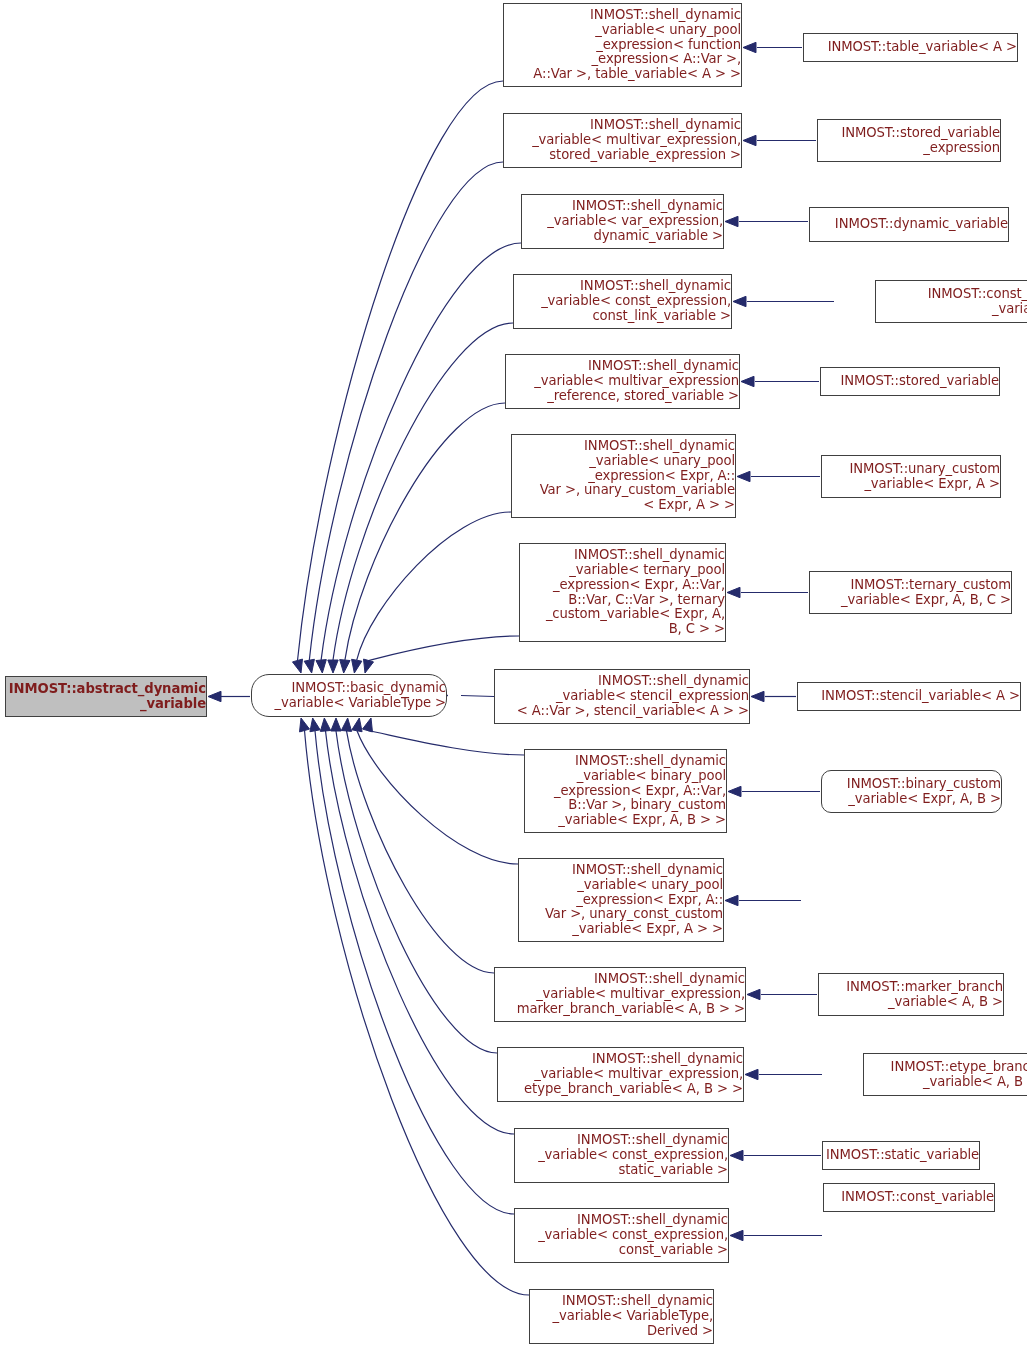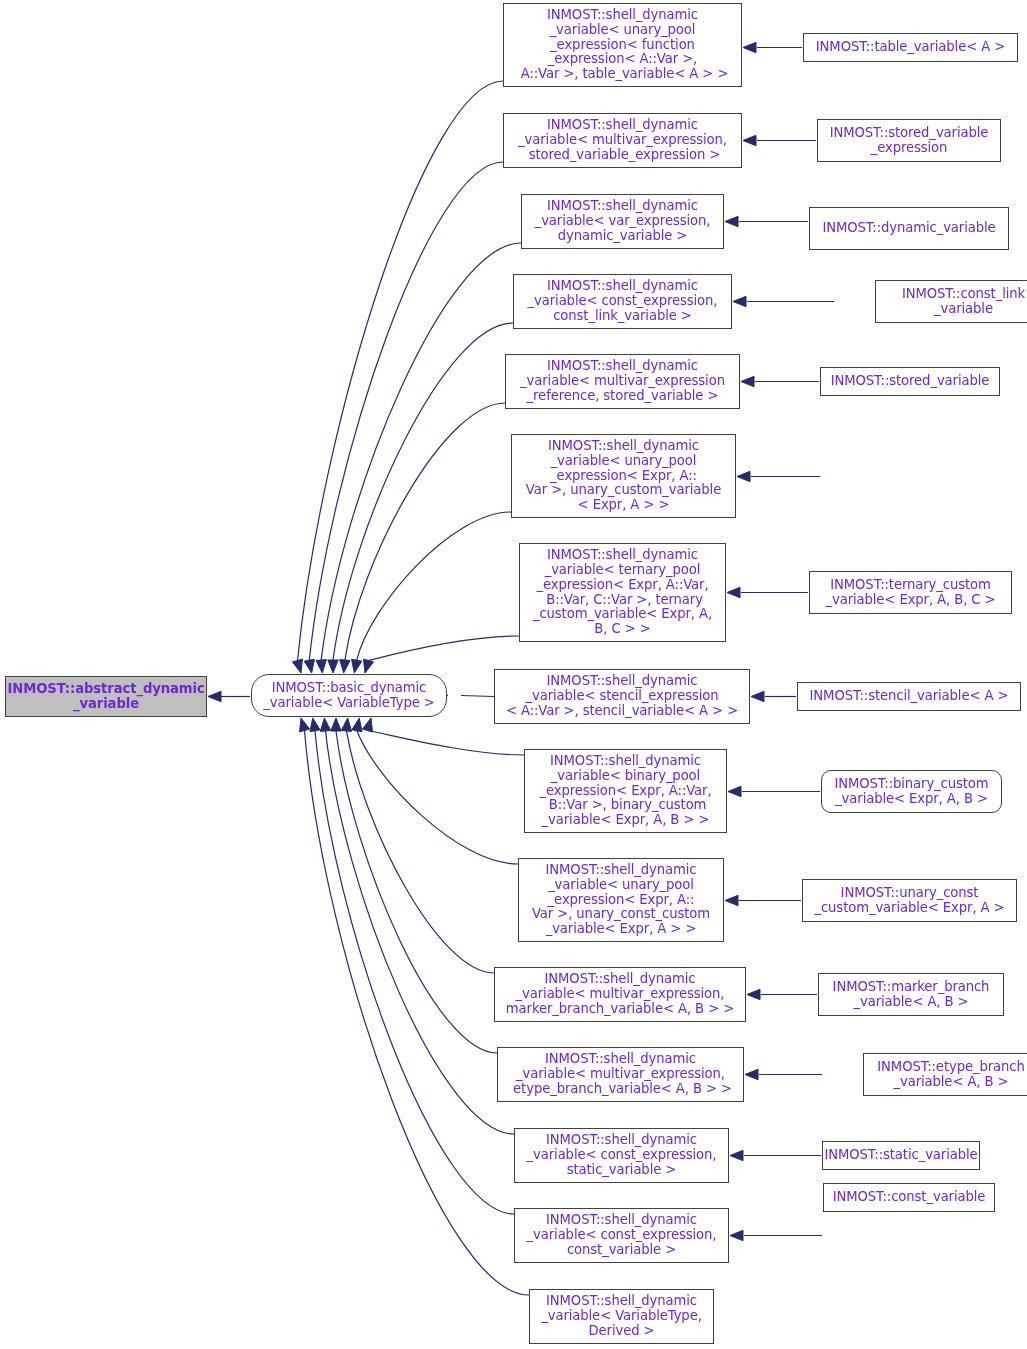--- a/index.html
+++ b/index.html
@@ -21,24 +21,24 @@
     top: 0;
     width: 1027px;
     height: 1349px;
     pointer-events: none;
   }
   .node {
     position: absolute;
     box-sizing: border-box;
     border: 1px solid #404040;
     background: #ffffff;
-    color: #6d28d9;
+    color: #7f1d1d;
     font-size: 13.2px;
     line-height: 14.9px;
-    text-align: center;
+    text-align: right;
     display: flex;
     align-items: center;
     justify-content: center;
     white-space: pre;
     letter-spacing: -0.1px;
     z-index: 5;
   }
   .node.root {
     background: #bfbfbf;
   }
@@ -169,30 +169,30 @@
 static_variable &gt;</span></div>
     <div class="node" style="left: 514px; top: 1208px; width: 215px; height: 55px;"><span class="lbl">INMOST::shell_dynamic
 _variable&lt; const_expression,
 const_variable &gt;</span></div>
     <div class="node" style="left: 529px; top: 1289px; width: 185px; height: 55px;"><span class="lbl">INMOST::shell_dynamic
 _variable&lt; VariableType,
 Derived &gt;</span></div>
     <div class="node" style="left: 803px; top: 33px; width: 215px; height: 29px;"><span class="lbl">INMOST::table_variable&lt; A &gt;</span></div>
     <div class="node" style="left: 817px; top: 119px; width: 184px; height: 43px;"><span class="lbl">INMOST::stored_variable
 _expression</span></div>
-    <div class="node" style="left: 809px; top: 207px; width: 200px; height: 43px;"><span class="lbl">INMOST::dynamic_variable</span></div>
+    <div class="node" style="left: 809px; top: 207px; width: 200px; height: 35px;"><span class="lbl">INMOST::dynamic_variable</span></div>
     <div class="node" style="left: 835px; top: 280px; width: 177px; height: 43px; margin-left: 40px;"><span class="lbl">INMOST::const_link
 _variable</span></div>
     <div class="node" style="left: 820px; top: 367px; width: 180px; height: 29px;"><span class="lbl">INMOST::stored_variable</span></div>
+    <div class="node" style="left: 821px; top: 455px; width: 180px; height: 43px;"><span class="lbl">INMOST::unary_custom
+_variable&lt; Expr, A &gt;</span></div>
     <div class="node" style="left: 809px; top: 571px; width: 203px; height: 43px;"><span class="lbl">INMOST::ternary_custom
 _variable&lt; Expr, A, B, C &gt;</span></div>
     <div class="node" style="left: 797px; top: 682px; width: 224px; height: 29px;"><span class="lbl">INMOST::stencil_variable&lt; A &gt;</span></div>
     <div class="node" style="left: 821px; top: 770px; width: 181px; height: 43px; border-radius: 10px;"><span class="lbl">INMOST::binary_custom
 _variable&lt; Expr, A, B &gt;</span></div>
-    <div class="node" style="left: 802px; top: 879px; width: 215px; height: 43px;"><span class="lbl">INMOST::unary_const
-_custom_variable&lt; Expr, A &gt;</span></div>
     <div class="node" style="left: 818px; top: 973px; width: 186px; height: 43px;"><span class="lbl">INMOST::marker_branch
 _variable&lt; A, B &gt;</span></div>
     <div class="node" style="left: 823px; top: 1053px; width: 176px; height: 43px; margin-left: 40px;"><span class="lbl">INMOST::etype_branch
 _variable&lt; A, B &gt;</span></div>
     <div class="node" style="left: 822px; top: 1141px; width: 158px; height: 29px;"><span class="lbl">INMOST::static_variable</span></div>
     <div class="node" style="left: 823px; top: 1183px; width: 172px; height: 29px;"><span class="lbl">INMOST::const_variable</span></div>
   </div>
 
 </body></html>

